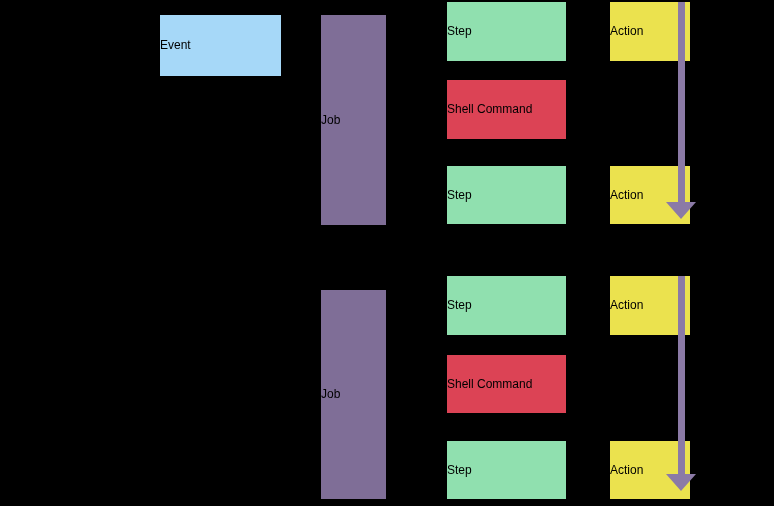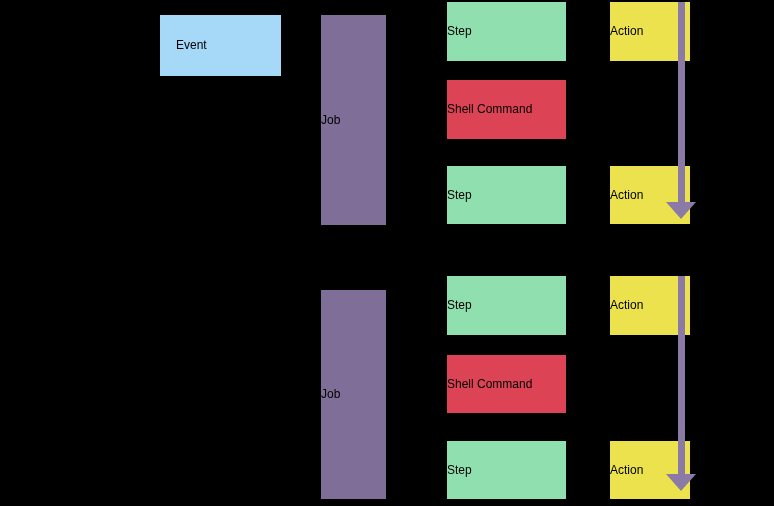--- a/index.html
+++ b/index.html
@@ -45,21 +45,21 @@
     height: 17px;
     flex: 0 0 auto;
     clip-path: polygon(0 0, 100% 0, 50% 100%);
   }
 </style>
 </head>
 <body>
 
 <div class="canvas" style="background-color: rgb(0, 0, 0);">
 
-  <div class="node" style="left: 128px; top: 15px; width: 121px; height: 61px; background-color: rgb(166, 216, 248); padding-left: 16px;">
+  <div class="node" style="left: 128px; top: 15px; width: 121px; height: 61px; background-color: rgb(166, 216, 248);">
     <span style="color: rgb(0, 0, 0);">Event</span>
   </div>
 
   <div class="node" style="left: 289px; top: 15px; width: 65px; height: 210px; background-color: rgb(127, 110, 151);">
     <span style="color: rgb(0, 0, 0);">Job</span>
   </div>
 
   <div class="node" style="left: 415px; top: 2px; width: 119px; height: 59px; background-color: rgb(144, 224, 175);">
     <span style="color: rgb(0, 0, 0);">Step</span>
   </div>

